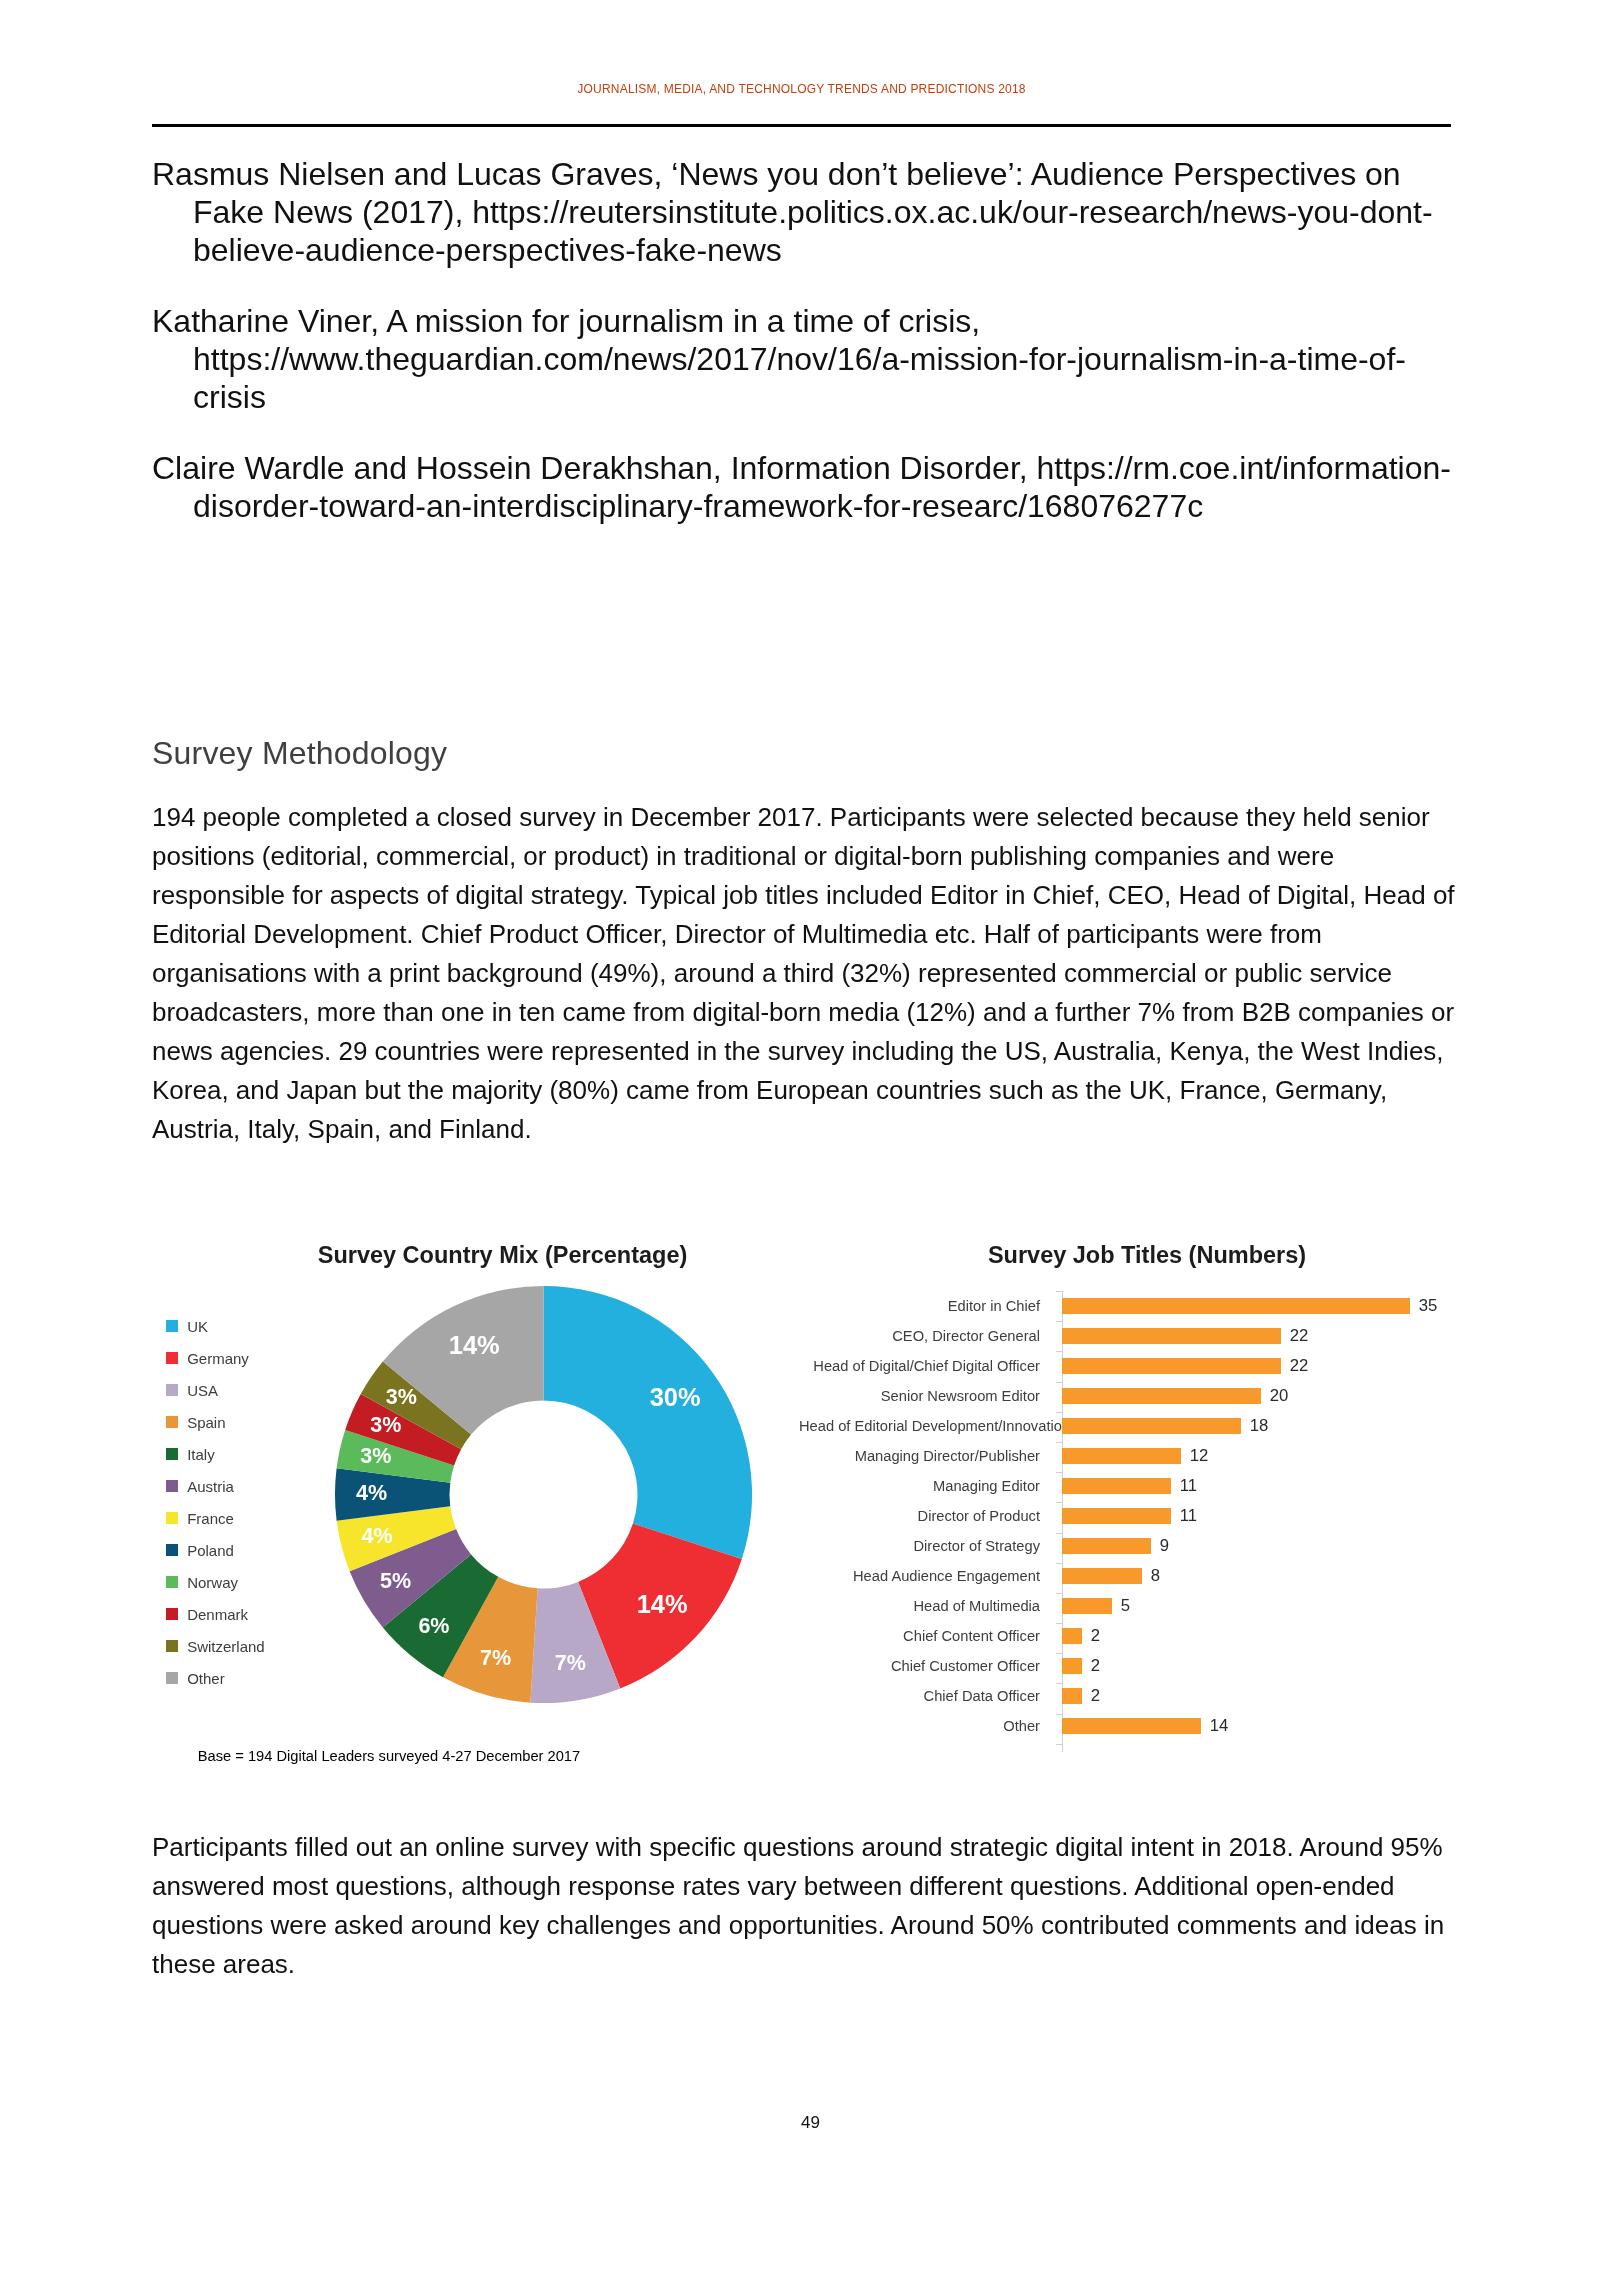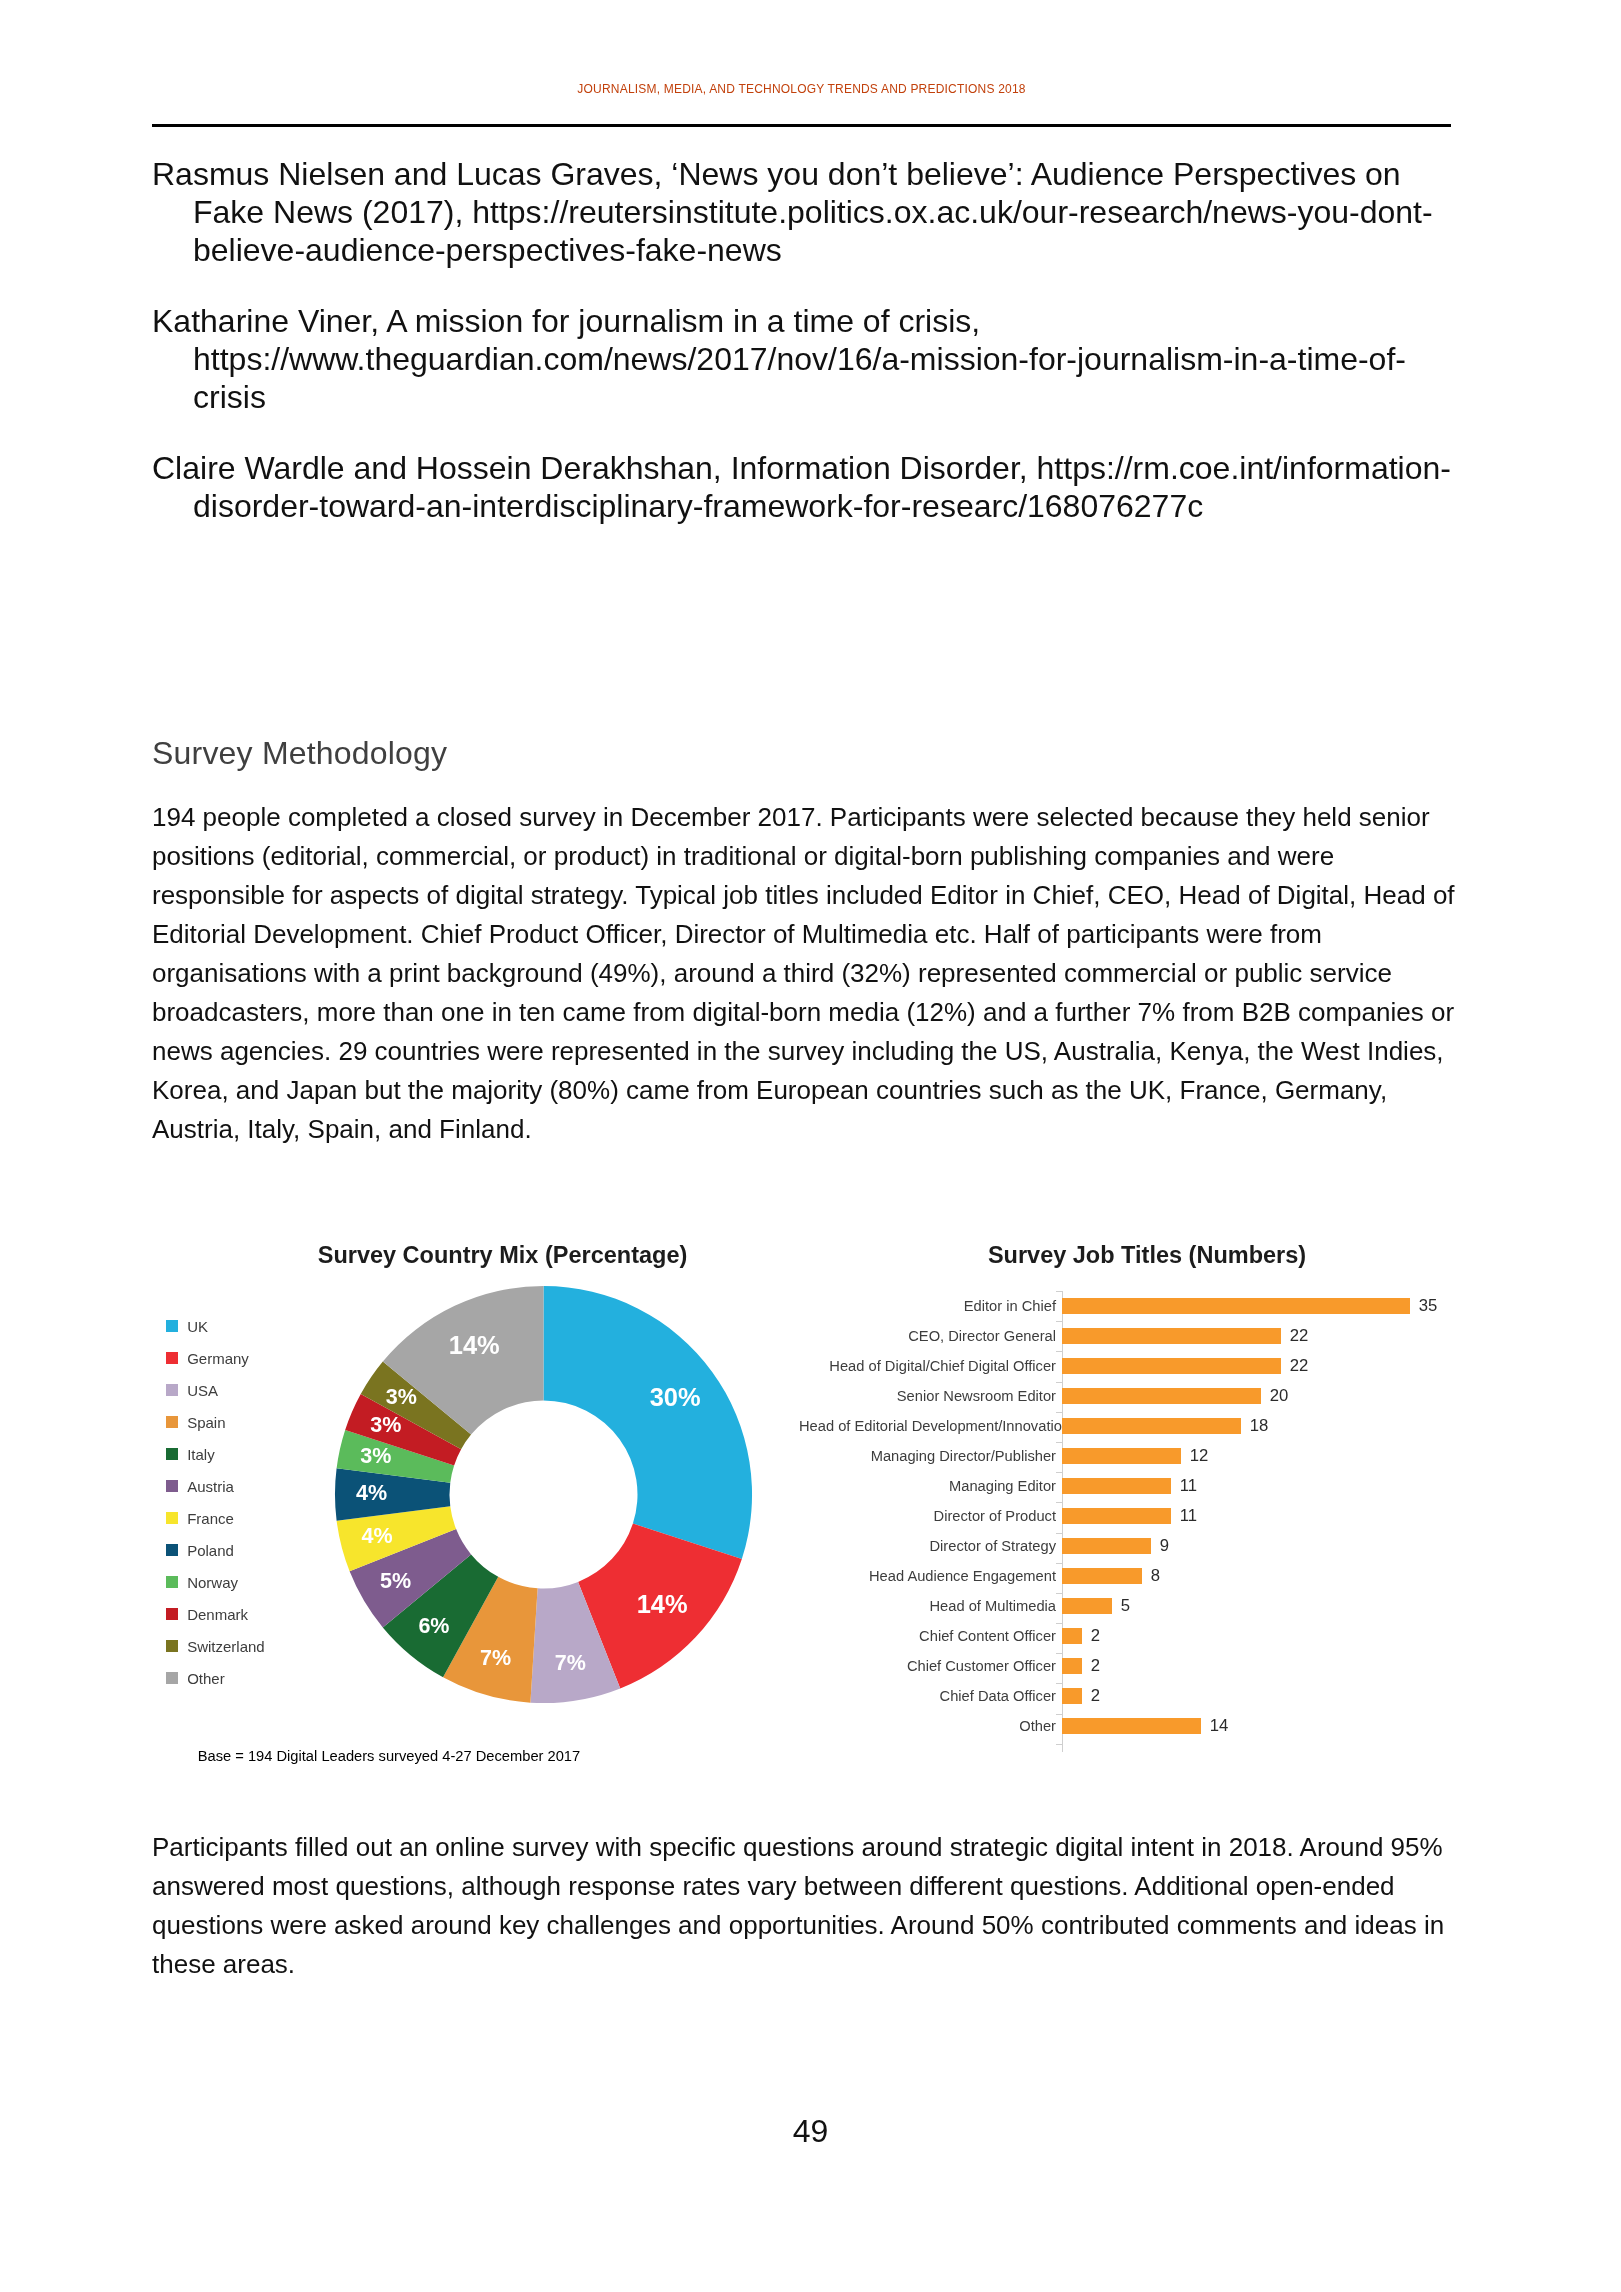--- a/index.html
+++ b/index.html
@@ -178,21 +178,21 @@
   .bar-row {
     position: relative;
     height: 30px;
     display: flex;
     align-items: center;
   }
   .bar-cat {
     width: 263px;
     flex: 0 0 auto;
     text-align: right;
-    padding-right: 6px;
+    padding-right: 22px;
     font-size: 14.7px;
     color: #3d3d3d;
     white-space: nowrap;
     font-family: "Liberation Sans", sans-serif;
     box-sizing: border-box;
   }
   .bar-track {
     position: relative;
     flex: 1 1 auto;
     height: 100%;
@@ -226,21 +226,21 @@
     background: #cfcfcf;
   }
 
   
   .page-number {
     position: absolute;
     left: 0;
     top: 2113px;
     width: 1621px;
     text-align: center;
-    font-size: 32px;
+    font-size: 17px;
     color: #111111;
   }
 </style>
 </head>
 <body>
 
 <div class="page">
 
   <div class="running-head">JOURNALISM, MEDIA, AND TECHNOLOGY TRENDS AND PREDICTIONS 2018</div>
   <div class="head-rule"></div>

